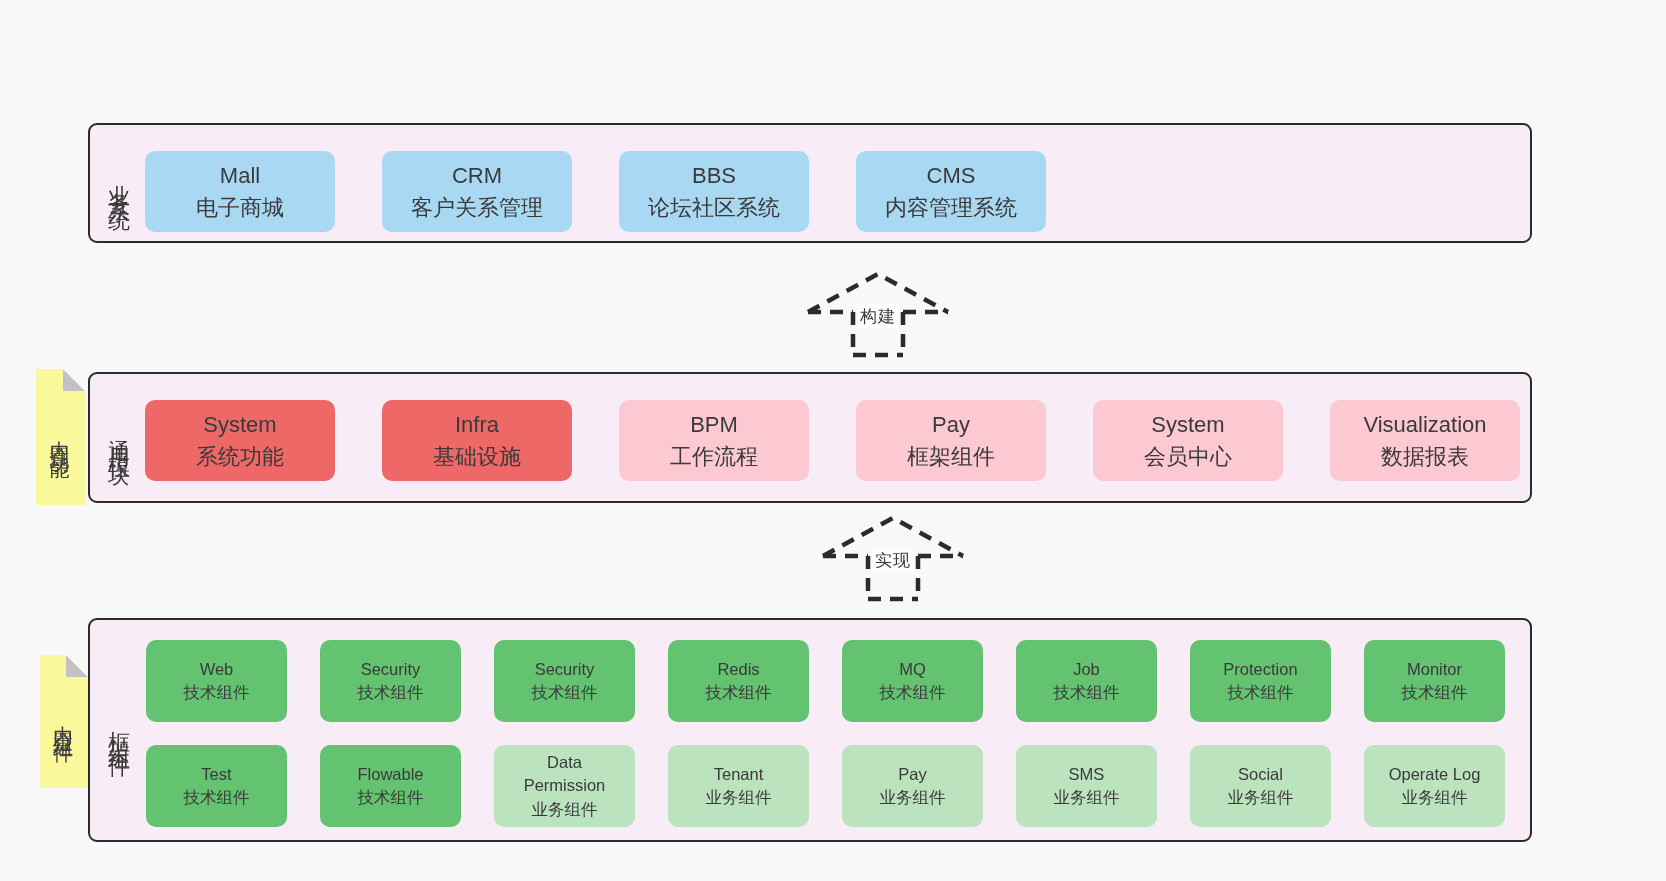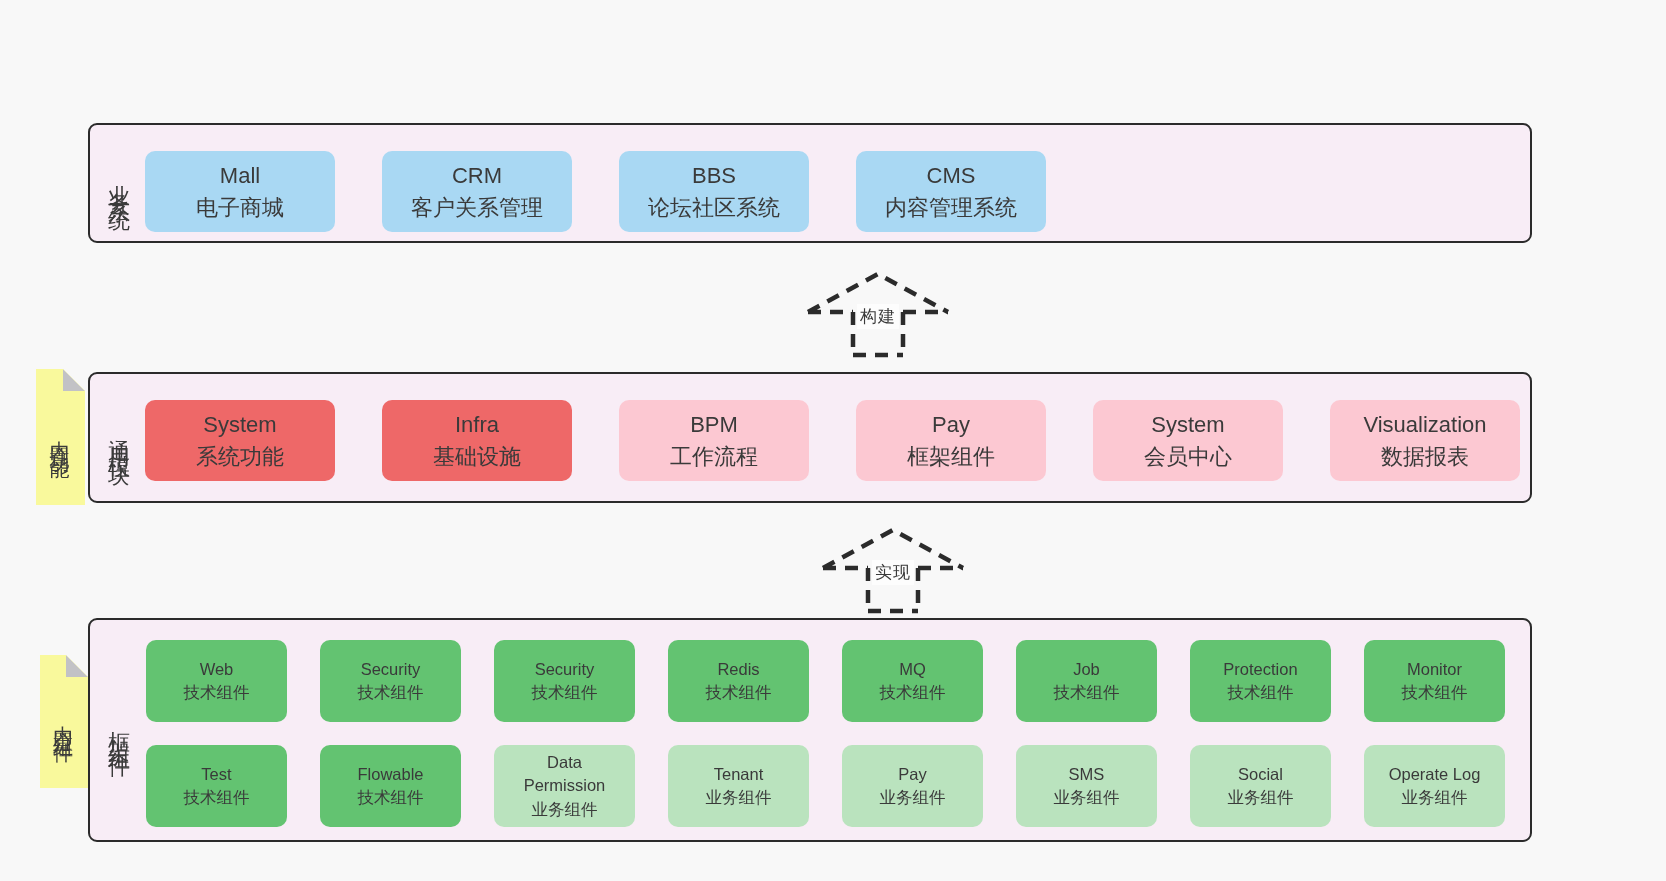--- a/index.html
+++ b/index.html
@@ -57,21 +57,21 @@
   .note-fold{
     position:absolute;top:0;right:0;width:22px;height:22px;background:var(--note-fold);
     clip-path:polygon(0 0,100% 100%,0 100%);
   }
   .note-text{
     writing-mode:vertical-rl;text-orientation:upright;
     font-size:20px;letter-spacing:6px;color:var(--text);white-space:nowrap;
   }
   .arrow{position:absolute;width:150px;height:94px;z-index:0;}
   #arrow-build{left:803px;top:268px;}
-  #arrow-implement{left:818px;top:524px;}
+  #arrow-implement{left:818px;top:512px;}
   .arrow svg{position:absolute;left:0;top:0;}
   .arrow path{
     fill:none;stroke:var(--arrow-line);stroke-width:4.5;stroke-dasharray:13 9;
   }
   .arrow-label{
     position:absolute;left:50%;top:36px;transform:translateX(-50%);
     background:#fdfdfd;padding:1px 3px;font-size:17px;letter-spacing:1px;
     color:var(--text);white-space:nowrap;
   }
 </style>

